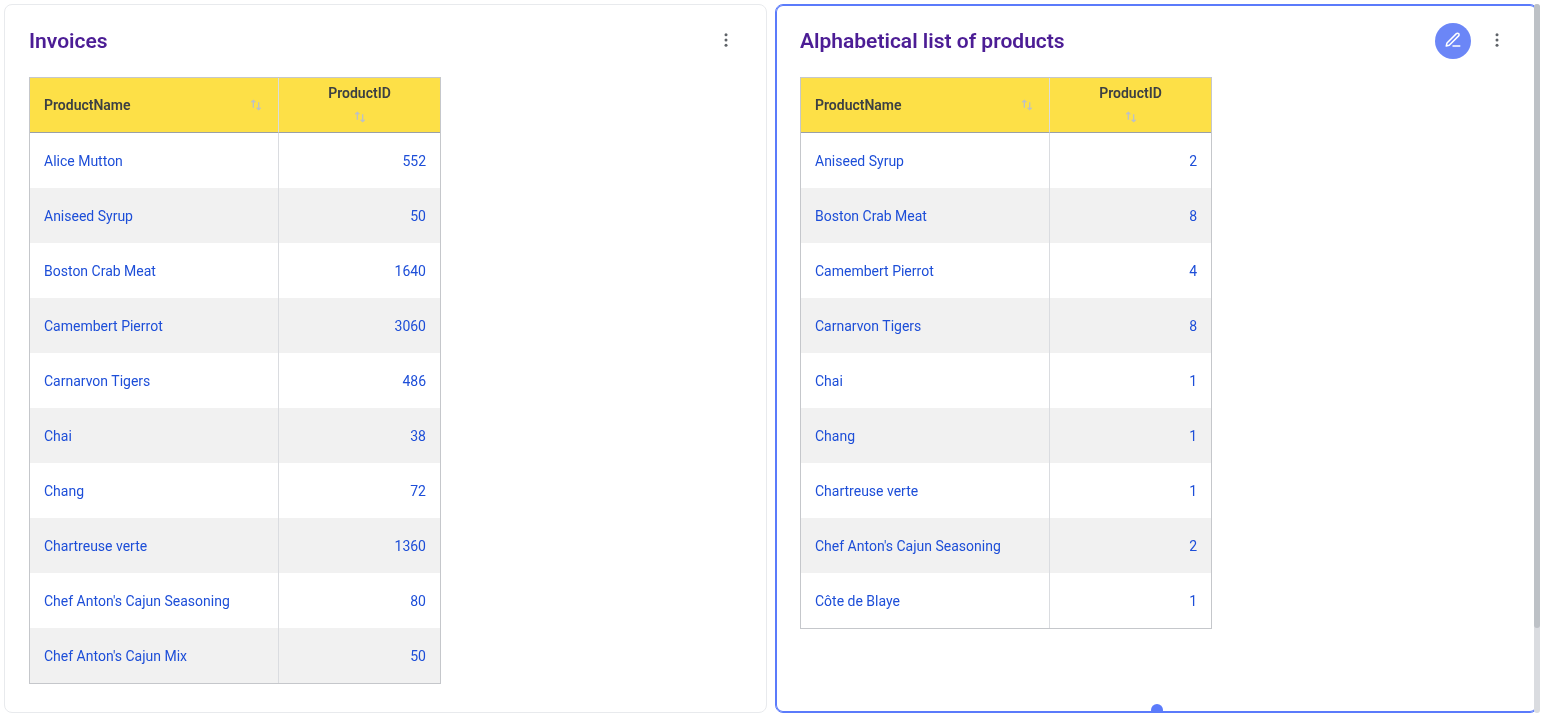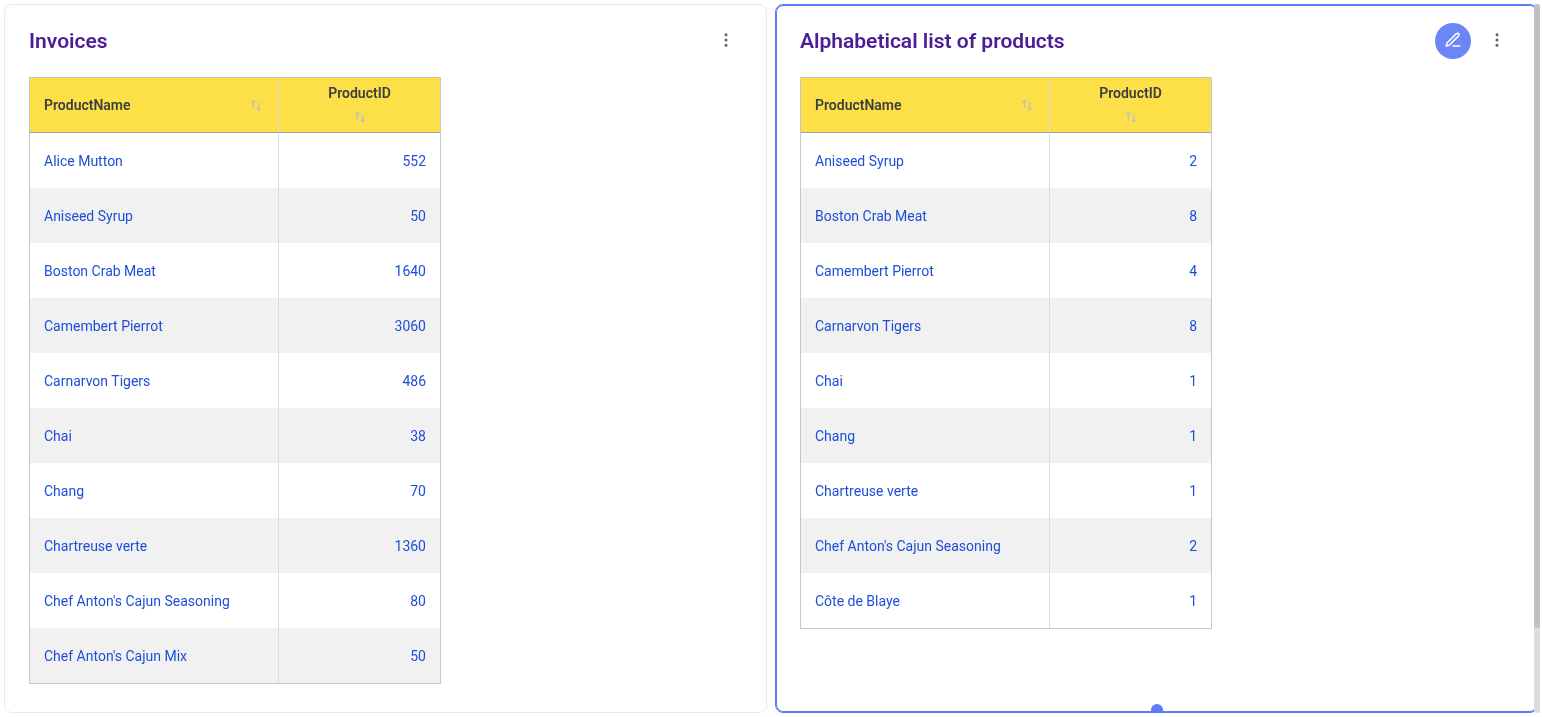--- a/index.html
+++ b/index.html
@@ -208,21 +208,21 @@
             <tr>
               <td>Carnarvon Tigers</td>
               <td class="col-num">486</td>
             </tr>
             <tr>
               <td>Chai</td>
               <td class="col-num">38</td>
             </tr>
             <tr>
               <td>Chang</td>
-              <td class="col-num">70</td>
+              <td class="col-num">72</td>
             </tr>
             <tr>
               <td>Chartreuse verte</td>
               <td class="col-num">1360</td>
             </tr>
             <tr>
               <td>Chef Anton's Cajun Seasoning</td>
               <td class="col-num">80</td>
             </tr>
             <tr>

